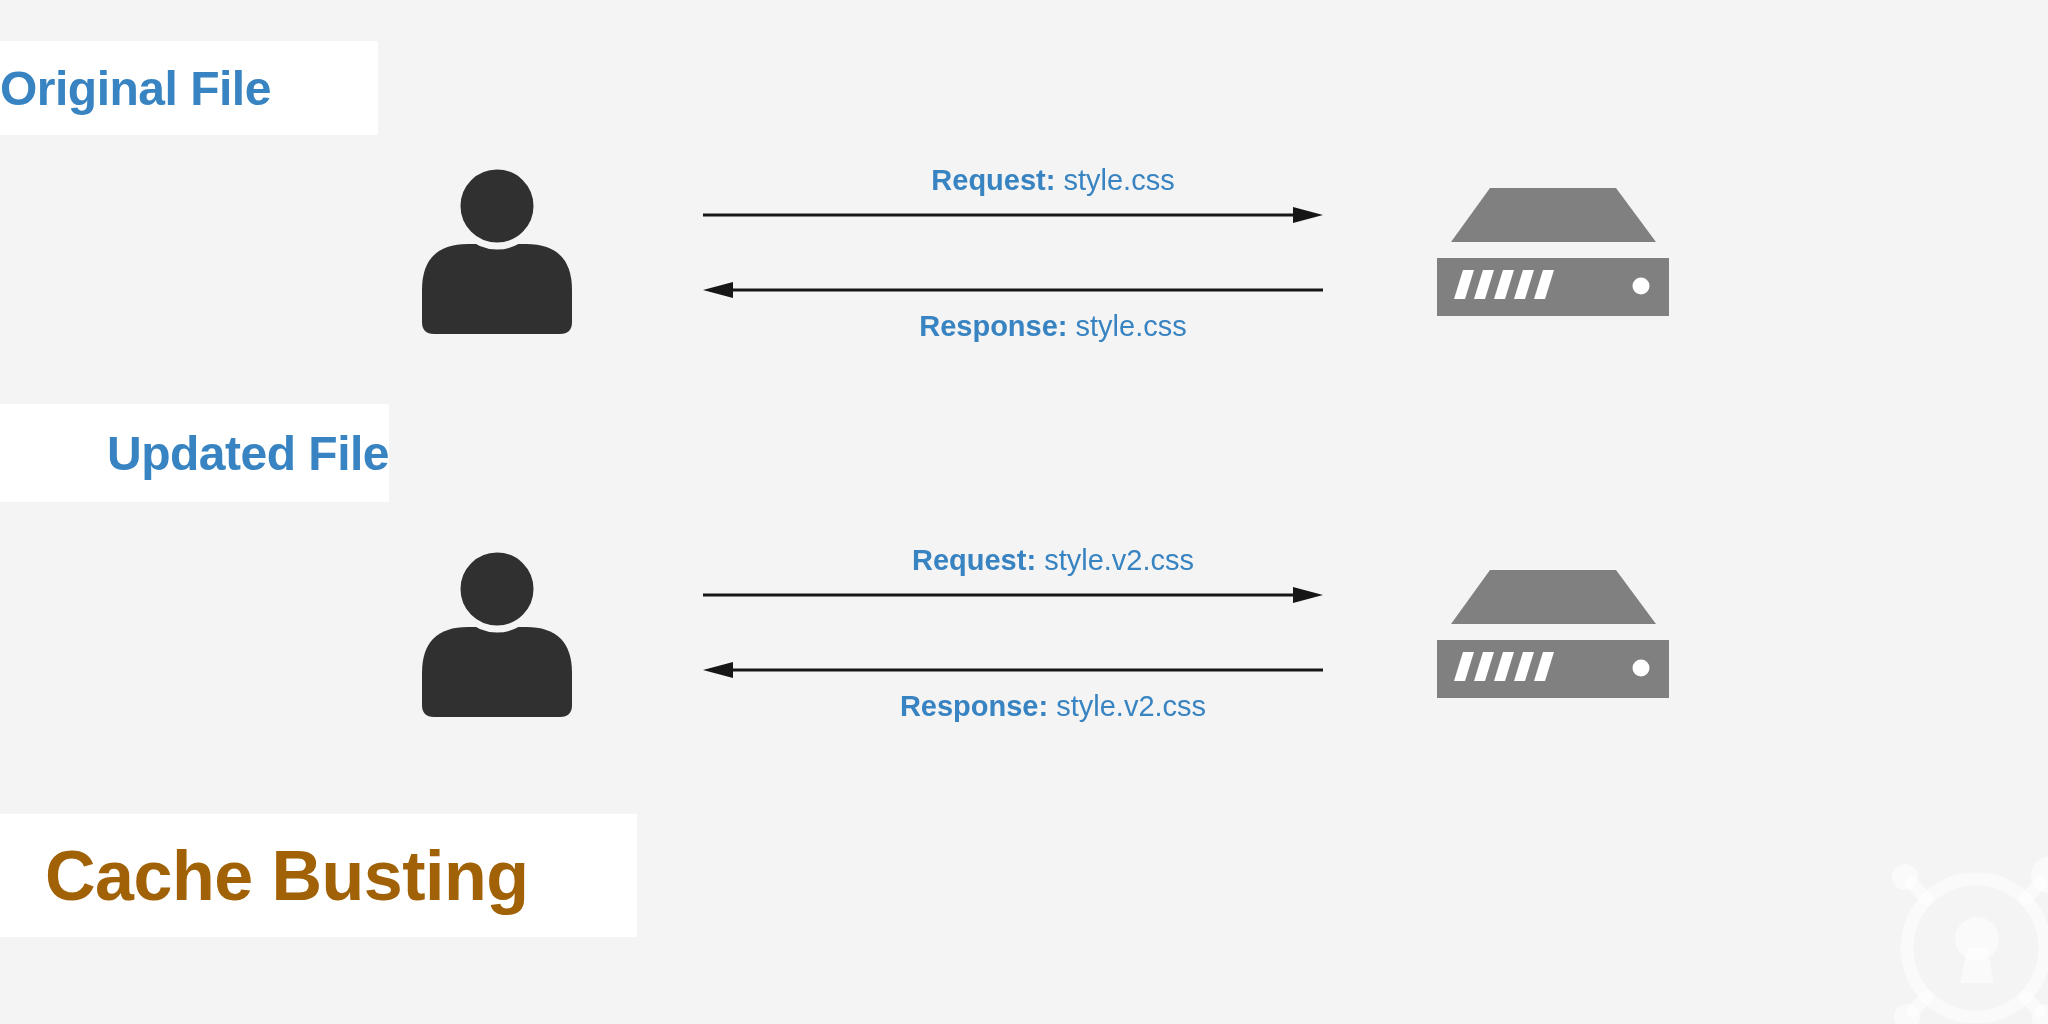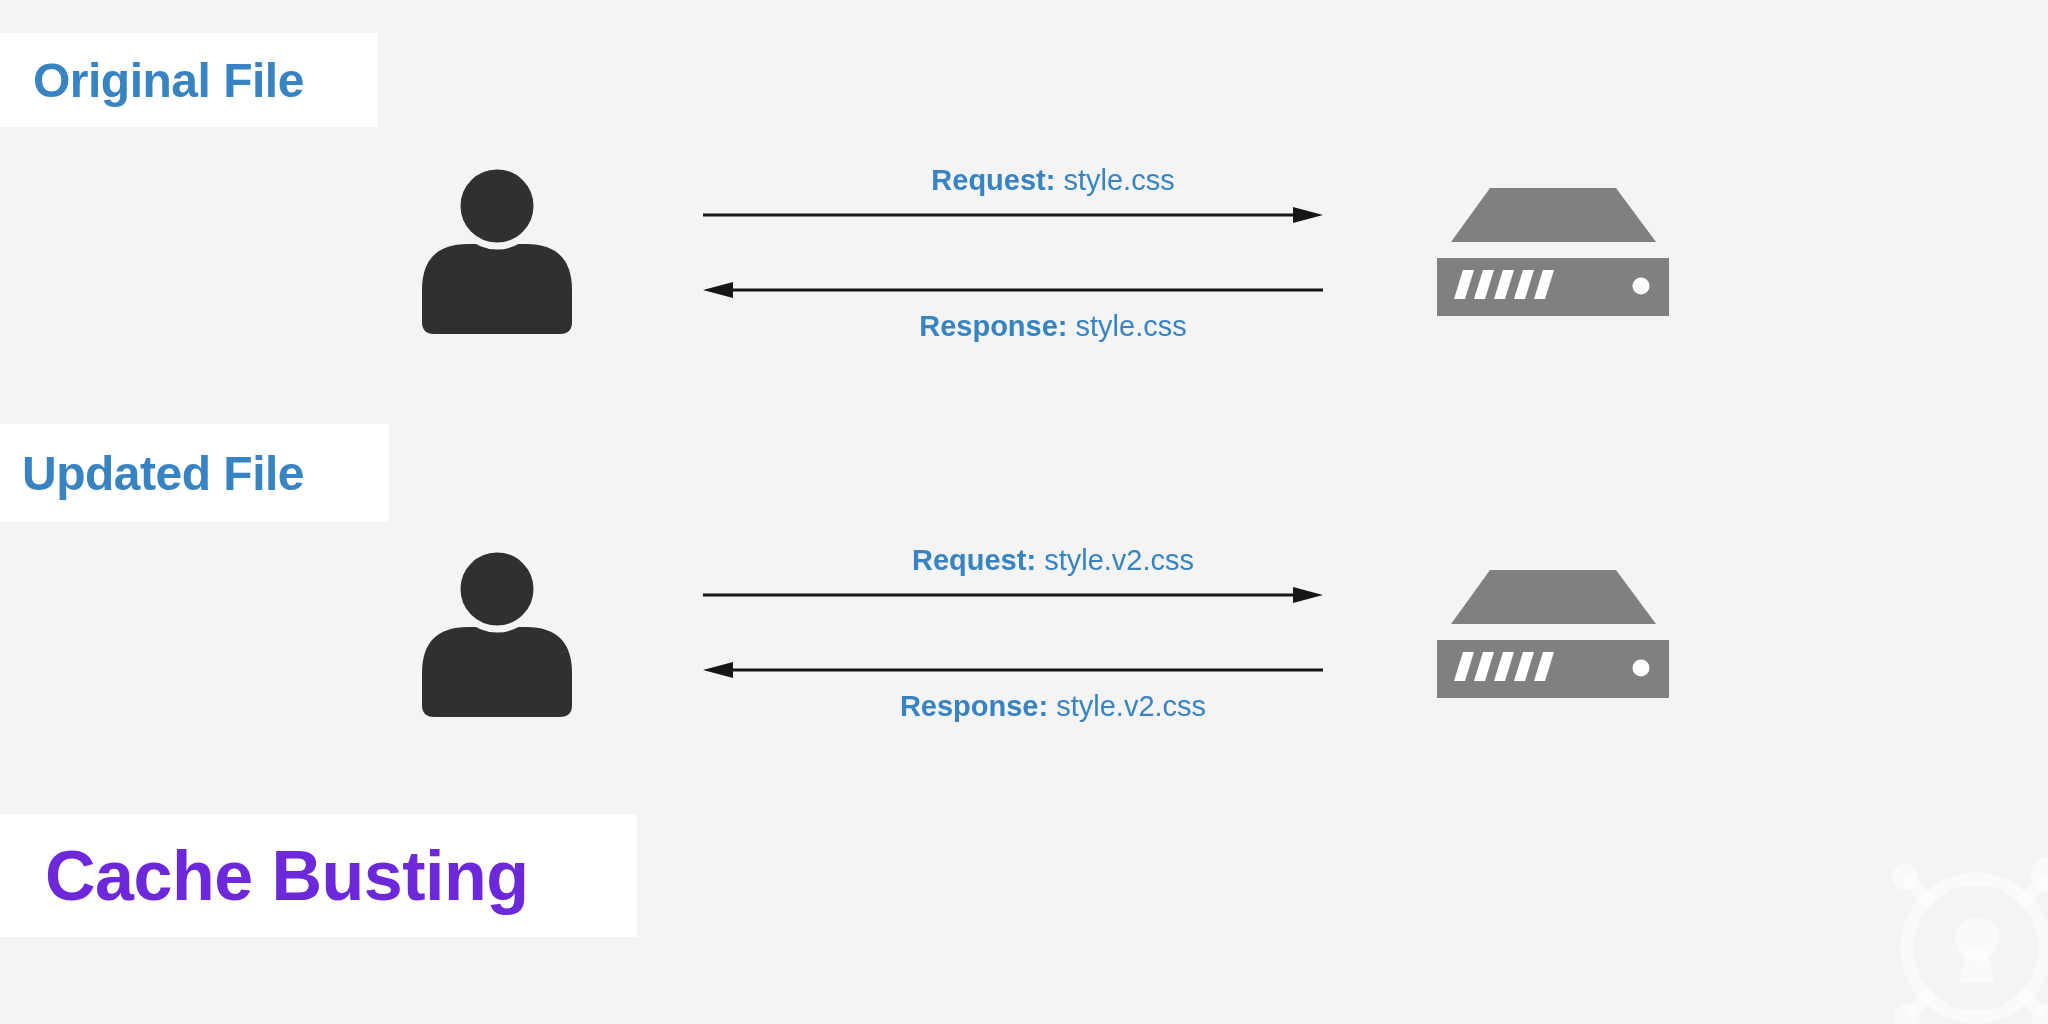--- a/index.html
+++ b/index.html
@@ -8,28 +8,28 @@
     width:2048px;height:1024px;
     background:#f4f4f4;
     overflow:hidden;
     font-family:"Liberation Sans",sans-serif;
   }
   .label-box{
     position:absolute;left:0;
     background:#ffffff;
     display:flex;align-items:center;
   }
-  .box1{top:33px;width:378px;height:94px;padding-left:33px;box-sizing:border-box;}
-  .box2{top:424px;width:389px;height:98px;padding-left:22px;box-sizing:border-box;}
+  .box1{top:41px;width:378px;height:94px;box-sizing:border-box;}
+  .box2{top:404px;width:389px;height:98px;padding-left:22px;box-sizing:border-box;justify-content:flex-end;}
   .title-box{top:814px;width:637px;height:123px;padding-left:45px;box-sizing:border-box;}
   .section-label{
     font-size:48px;font-weight:700;color:#3883c1;letter-spacing:-0.5px;
   }
   .title-label{
-    font-size:70px;font-weight:700;color:#6d28d9;letter-spacing:-0.5px;
+    font-size:70px;font-weight:700;color:#a16207;letter-spacing:-0.5px;
   }
   .flow-label{
     position:absolute;left:743px;width:620px;height:44px;
     display:flex;align-items:center;justify-content:center;
     font-size:29px;color:#3883c1;white-space:pre;
   }
   .flow-label .b{font-weight:700;}
   .req1{top:158px;}
   .res1{top:304px;}
   .req2{top:538px;}

